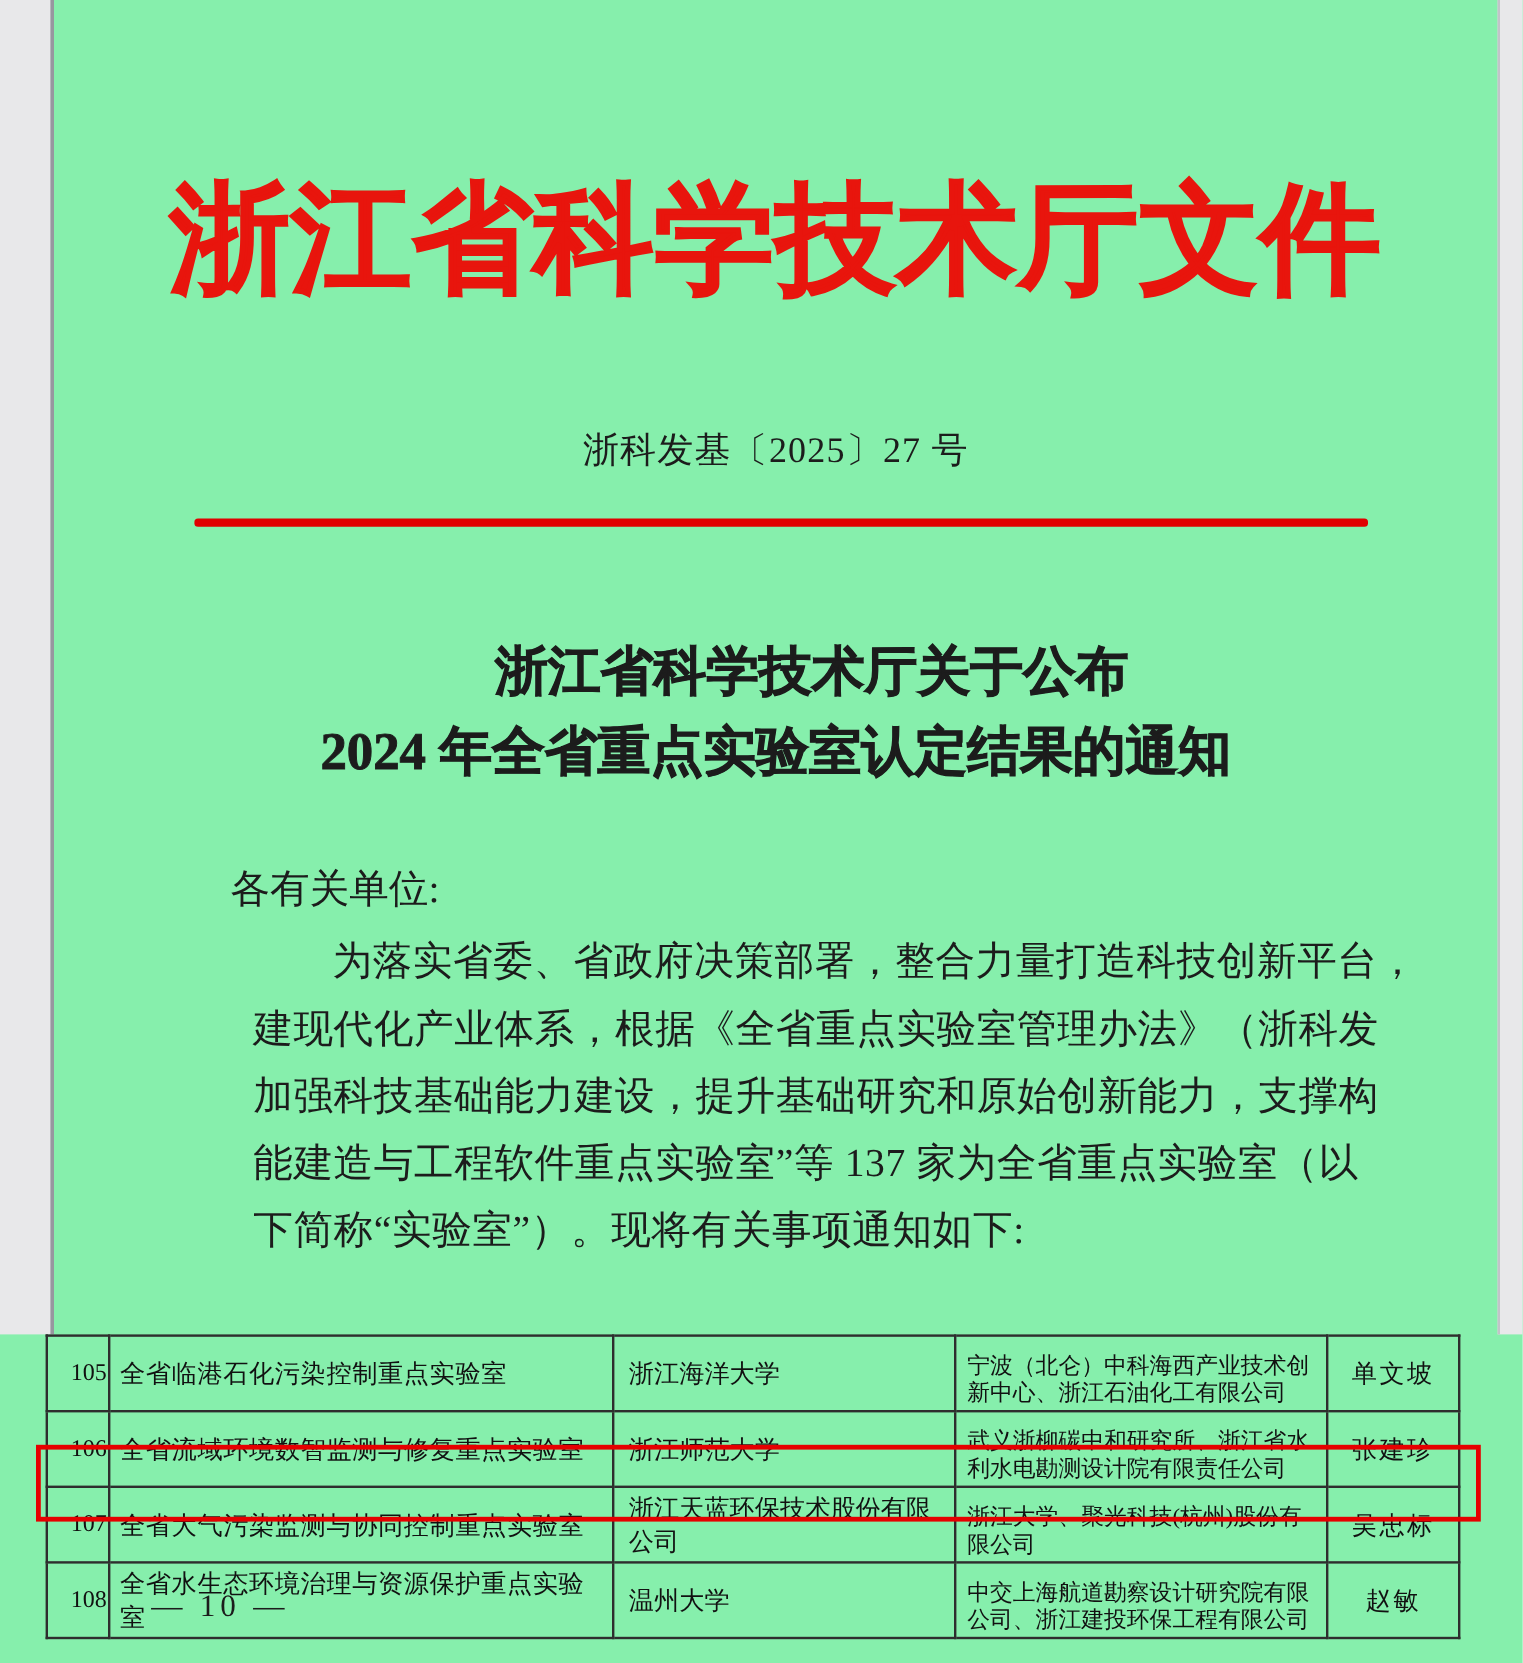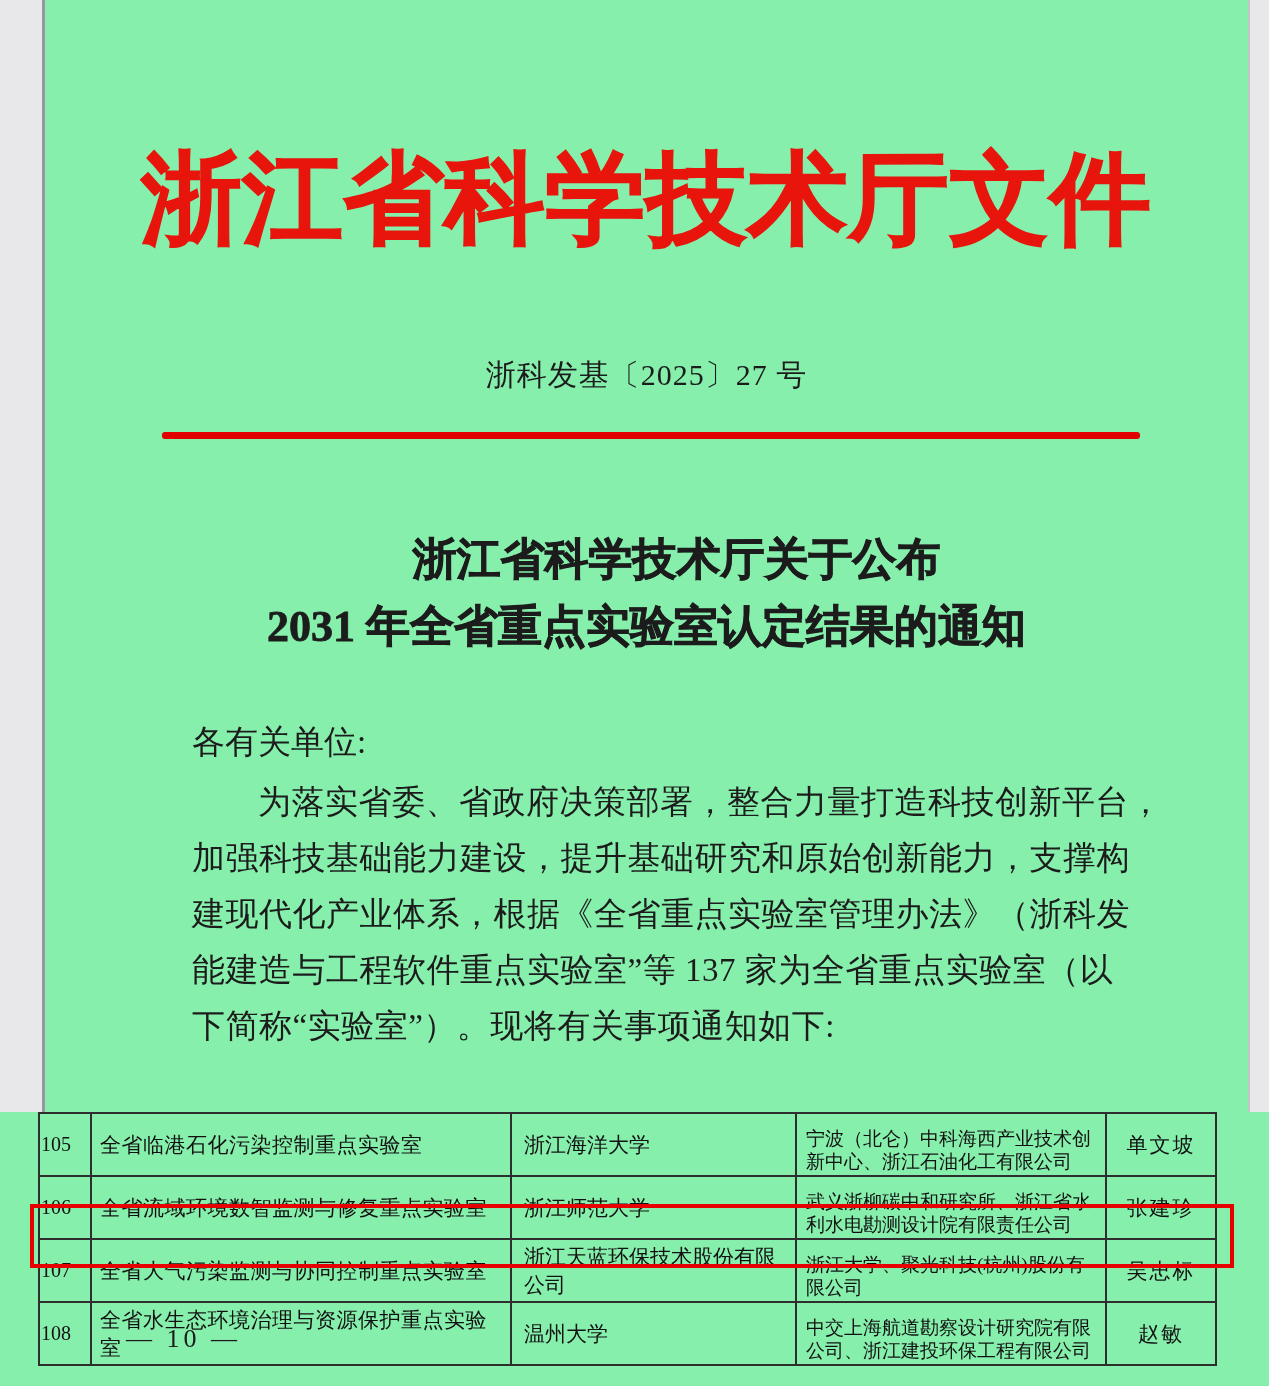--- a/index.html
+++ b/index.html
@@ -34,33 +34,33 @@
     -webkit-text-stroke:0.8px currentColor;
   }
   .notice-title.l1{top:535px;padding-left:30px;}
   .notice-title.l2{top:602px;}
 
   .salutation{
     position:absolute;left:192px;top:714px;height:56px;line-height:56px;
     font-size:33px;white-space:nowrap;
   }
   .body-paragraph{position:absolute;left:192px;top:774px;width:960px;}
-  .body-line{height:56px;line-height:56px;font-size:33px;letter-spacing:0.5px;white-space:nowrap;}
+  .body-line{height:56px;line-height:56px;font-size:33px;letter-spacing:0.5px;white-space:nowrap;margin-left:19px;}
   .body-line.indent{padding-left:66px;}
 
   table.results{
     position:absolute;left:38px;top:1112px;width:1177px;
     border-collapse:collapse;table-layout:fixed;
     font-family:"Liberation Serif","DejaVu Serif",serif;
   }
   table.results td{
     border:2px solid var(--table-border,#2e2e2e);
     vertical-align:middle;color:#111;
   }
-  td.c-no{text-align:left;font-size:20px;}
+  td.c-no{text-align:right;font-size:20px;}
   td.c-lab{font-size:21px;padding:0 6px 0 8px;letter-spacing:0.5px;}
   td.c-host{font-size:21px;padding:0 6px 0 12px;margin-left:47px;}
   td.c-partners{font-size:19px;line-height:23px;padding:13px 6px 2px 9px;}
   td.c-director{text-align:center;font-size:21px;letter-spacing:2px;}
 
   .highlight-box{
     position:absolute;left:30px;top:1204px;width:1204px;height:64px;
     box-sizing:border-box;border:4px solid var(--highlight-red,#e60000);
     background:transparent;pointer-events:none;
   }
@@ -76,28 +76,28 @@
   <div class="side-strip left"></div>
   <div class="side-strip right"></div>
 
   <div class="letterhead">浙江省科学技术厅文件</div>
 
   <div class="doc-number">浙科发基〔2025〕27 号</div>
 
   <div class="red-rule"></div>
 
   <div class="notice-title l1">浙江省科学技术厅关于公布</div>
-  <div class="notice-title l2">2031 年全省重点实验室认定结果的通知</div>
+  <div class="notice-title l2">2024 年全省重点实验室认定结果的通知</div>
 
   <div class="salutation">各有关单位:</div>
 
   <div class="body-paragraph">
     <div class="body-line indent">为落实省委、省政府决策部署，整合力量打造科技创新平台，</div>
+    <div class="body-line">建现代化产业体系，根据《全省重点实验室管理办法》（浙科发</div>
     <div class="body-line">加强科技基础能力建设，提升基础研究和原始创新能力，支撑构</div>
-    <div class="body-line">建现代化产业体系，根据《全省重点实验室管理办法》（浙科发</div>
     <div class="body-line">能建造与工程软件重点实验室”等 137 家为全省重点实验室（以</div>
     <div class="body-line">下简称“实验室”）。现将有关事项通知如下:</div>
   </div>
 
   <table class="results">
     <colgroup>
       <col style="width:52px">
         <col style="width:420px">
         <col style="width:285px">
         <col style="width:310px">

